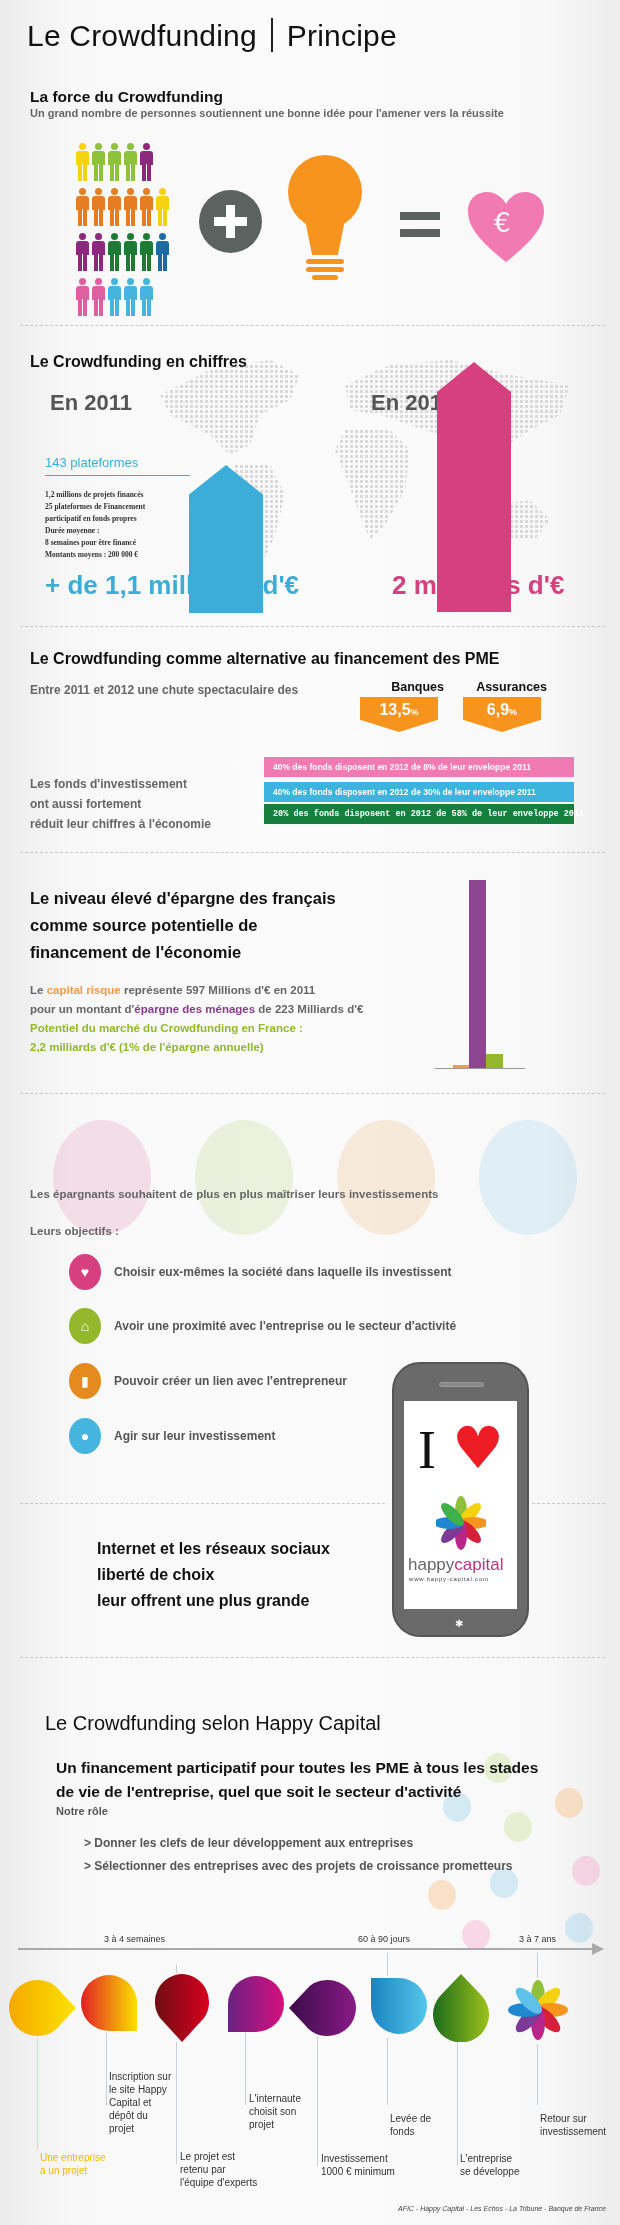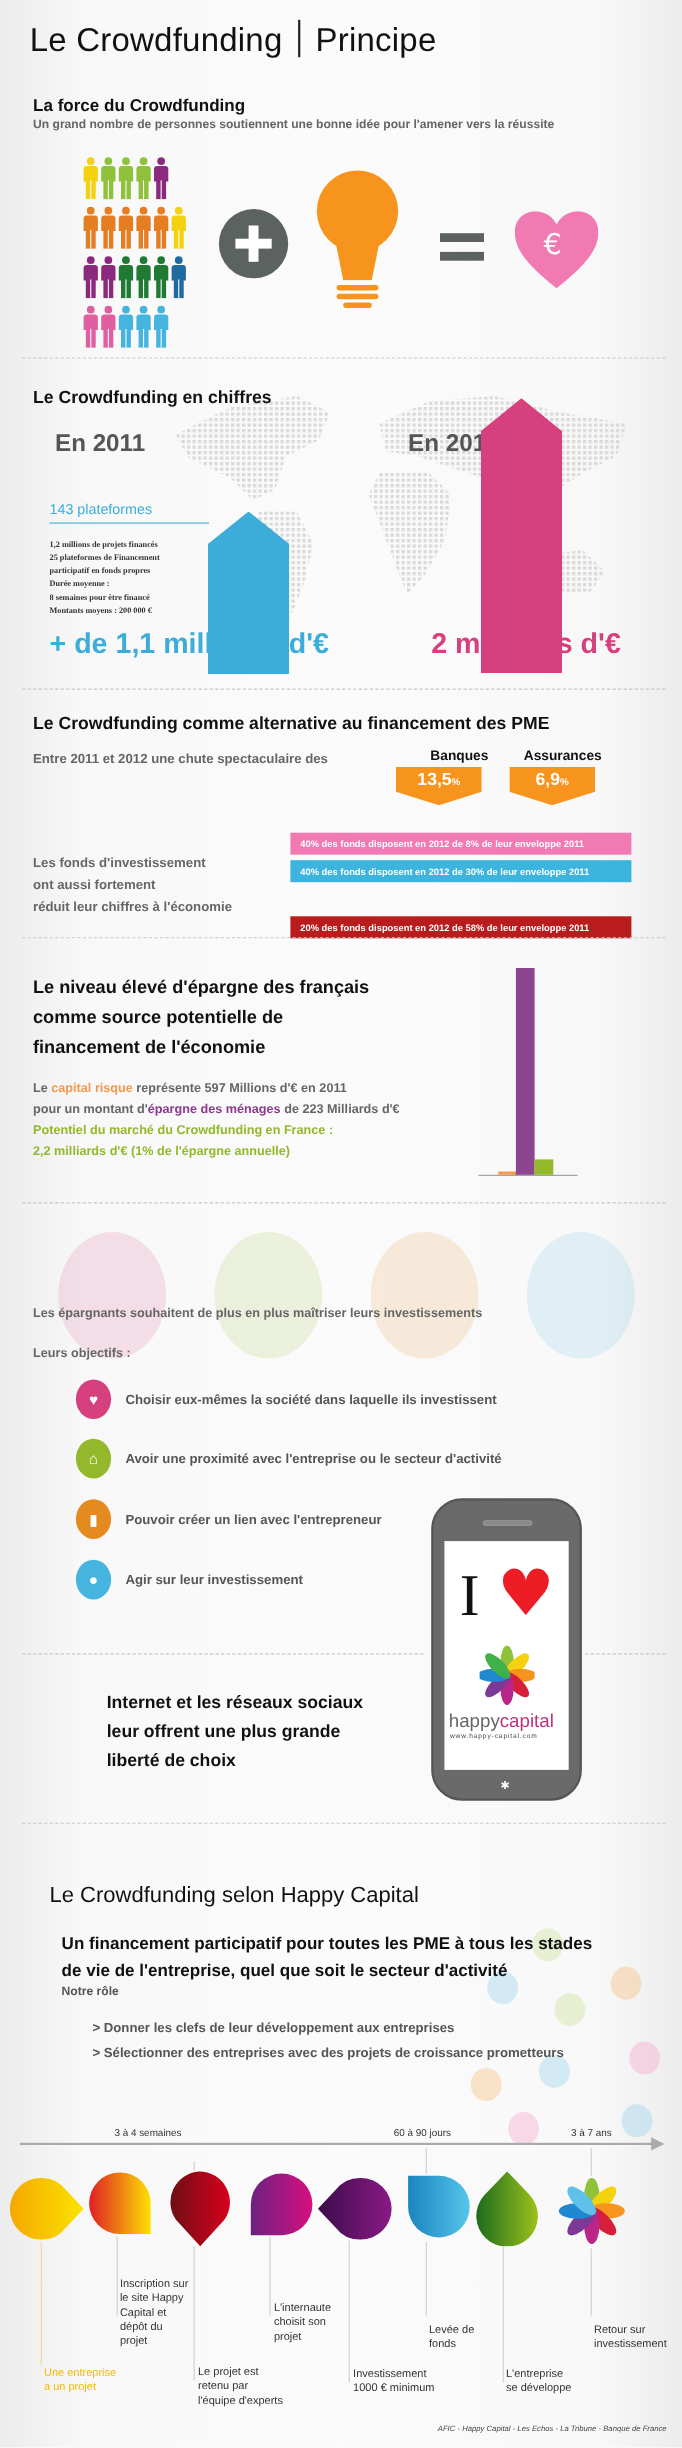--- a/index.html
+++ b/index.html
@@ -284,21 +284,21 @@
 <div class="badge-label" style="left:457px;top:680px;">Assurances</div>
 <div class="badge" style="left:463px;top:697px;"><span>6,9</span><small>%</small></div>
 
 <div class="abs sub" style="left:30px;top:774px;line-height:20px;font-size:12px;">
   <div>Les fonds d'investissement</div>
   <div>ont aussi fortement</div>
   <div>réduit leur chiffres à l'économie</div>
 </div>
 <div class="fund-bar" style="top:757px;background:#f27ab3;">40% des fonds disposent en 2012 de 8% de leur enveloppe 2011</div>
 <div class="fund-bar" style="top:782px;background:#3cb4dd;">40% des fonds disposent en 2012 de 30% de leur enveloppe 2011</div>
-<div class="fund-bar" style="top:833px;background:#b91c1c;">20% des fonds disposent en 2012 de 58% de leur enveloppe 2011</div>
+<div class="fund-bar" style="top:804px;background:#15803d;font-family:Liberation Mono, monospace;">20% des fonds disposent en 2012 de 58% de leur enveloppe 2011</div>
 
 <div class="sep" style="top:852px;"></div>
 
 <div class="abs h2" style="left:30px;top:885px;line-height:27px;font-size:16.5px;">
   <div>Le niveau élevé d'épargne des français</div>
   <div>comme source potentielle de</div>
   <div>financement de l'économie</div>
 </div>
 <div class="abs ep-text" style="left:30px;top:981px;">
   <div><span>Le </span><span class="c-orange">capital risque</span><span> représente 597 Millions d'€ en 2011</span></div>
@@ -340,22 +340,22 @@
 <div class="obj" style="top:1418px;">
   <div class="ic" style="background:#45b5e0;">●</div>
   <div class="tx">Agir sur leur investissement</div>
 </div>
 
 <div class="sep" style="top:1503px;width:365px;"></div>
 <div class="sep" style="top:1503px;left:532px;width:73px;"></div>
 
 <div class="abs h2" style="left:97px;top:1536px;line-height:26px;font-size:16px;">
   <div>Internet et les réseaux sociaux</div>
+  <div>liberté de choix</div>
   <div>leur offrent une plus grande</div>
-  <div>liberté de choix</div>
 </div>
 
 <div class="abs phone">
   <div class="speaker"></div>
   <div class="screen">
     <span class="abs" style="left:14px;top:22px;font-family:'Liberation Serif',serif;font-size:54px;color:#111;line-height:54px;">I</span>
     <span class="abs" style="left:48px;top:18px;font-size:58px;color:#ee1c24;line-height:58px;font-family:'DejaVu Sans',sans-serif;">♥</span>
     <svg class="abs" style="left:32px;top:95px;" width="50" height="55" viewBox="-25 -27 50 55">
       <g>
         <ellipse rx="6" ry="15" cy="-12" fill="#8fc23a" transform="rotate(0)"></ellipse>

